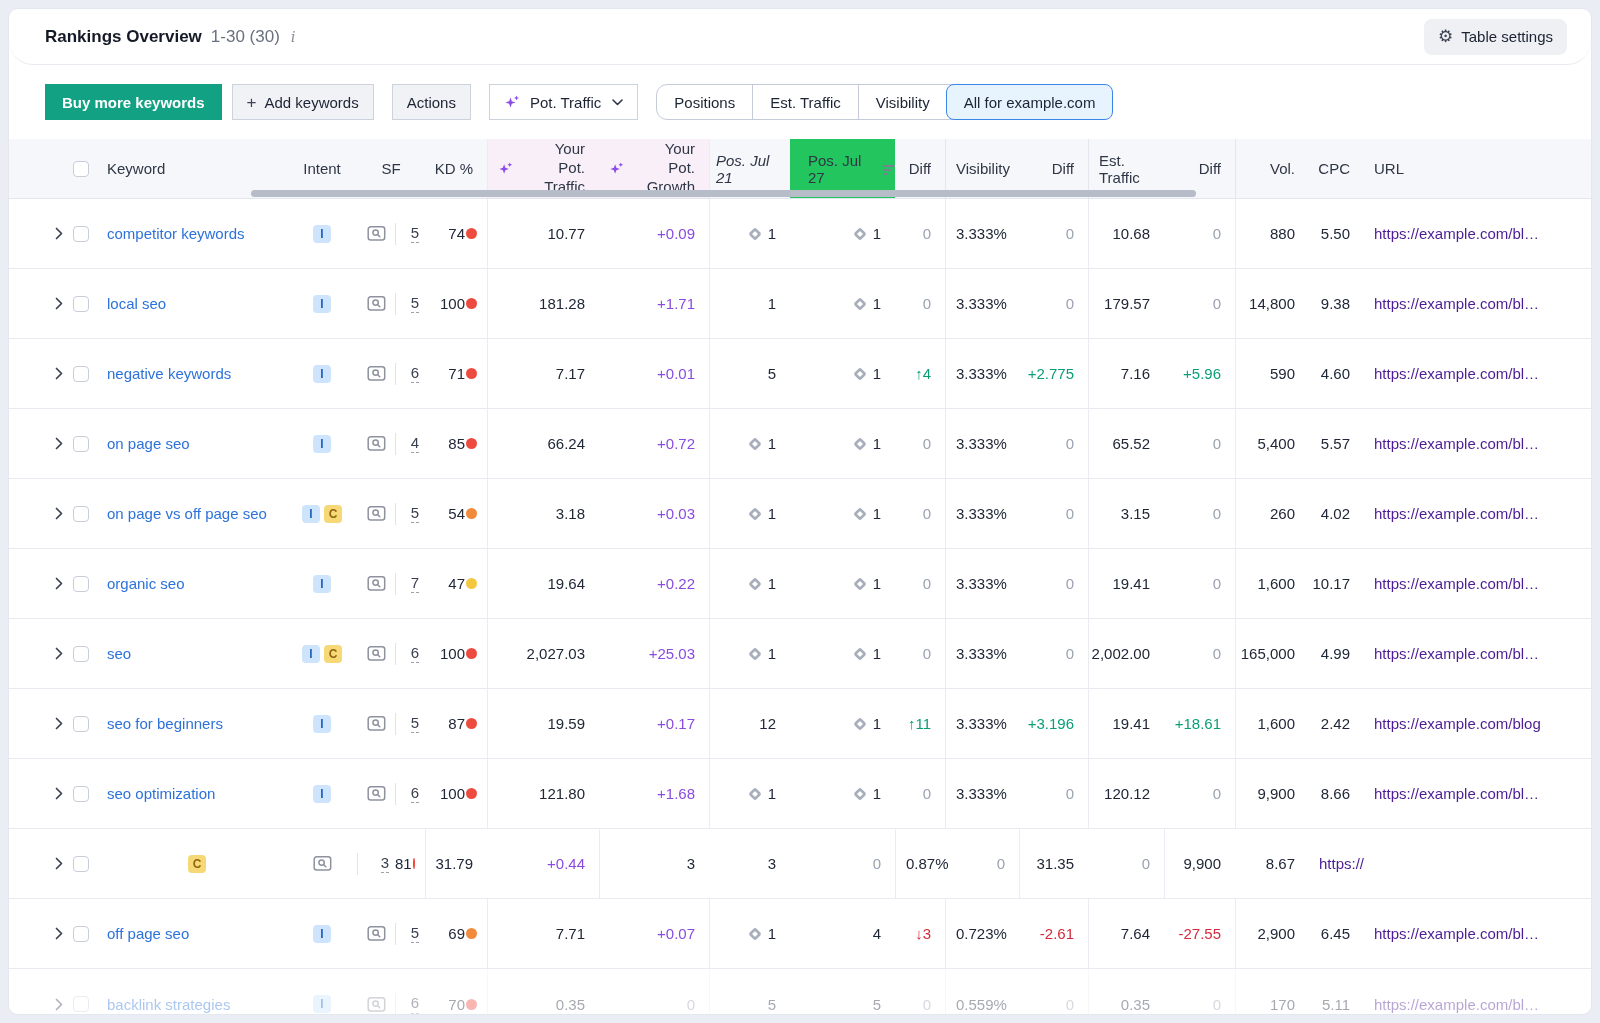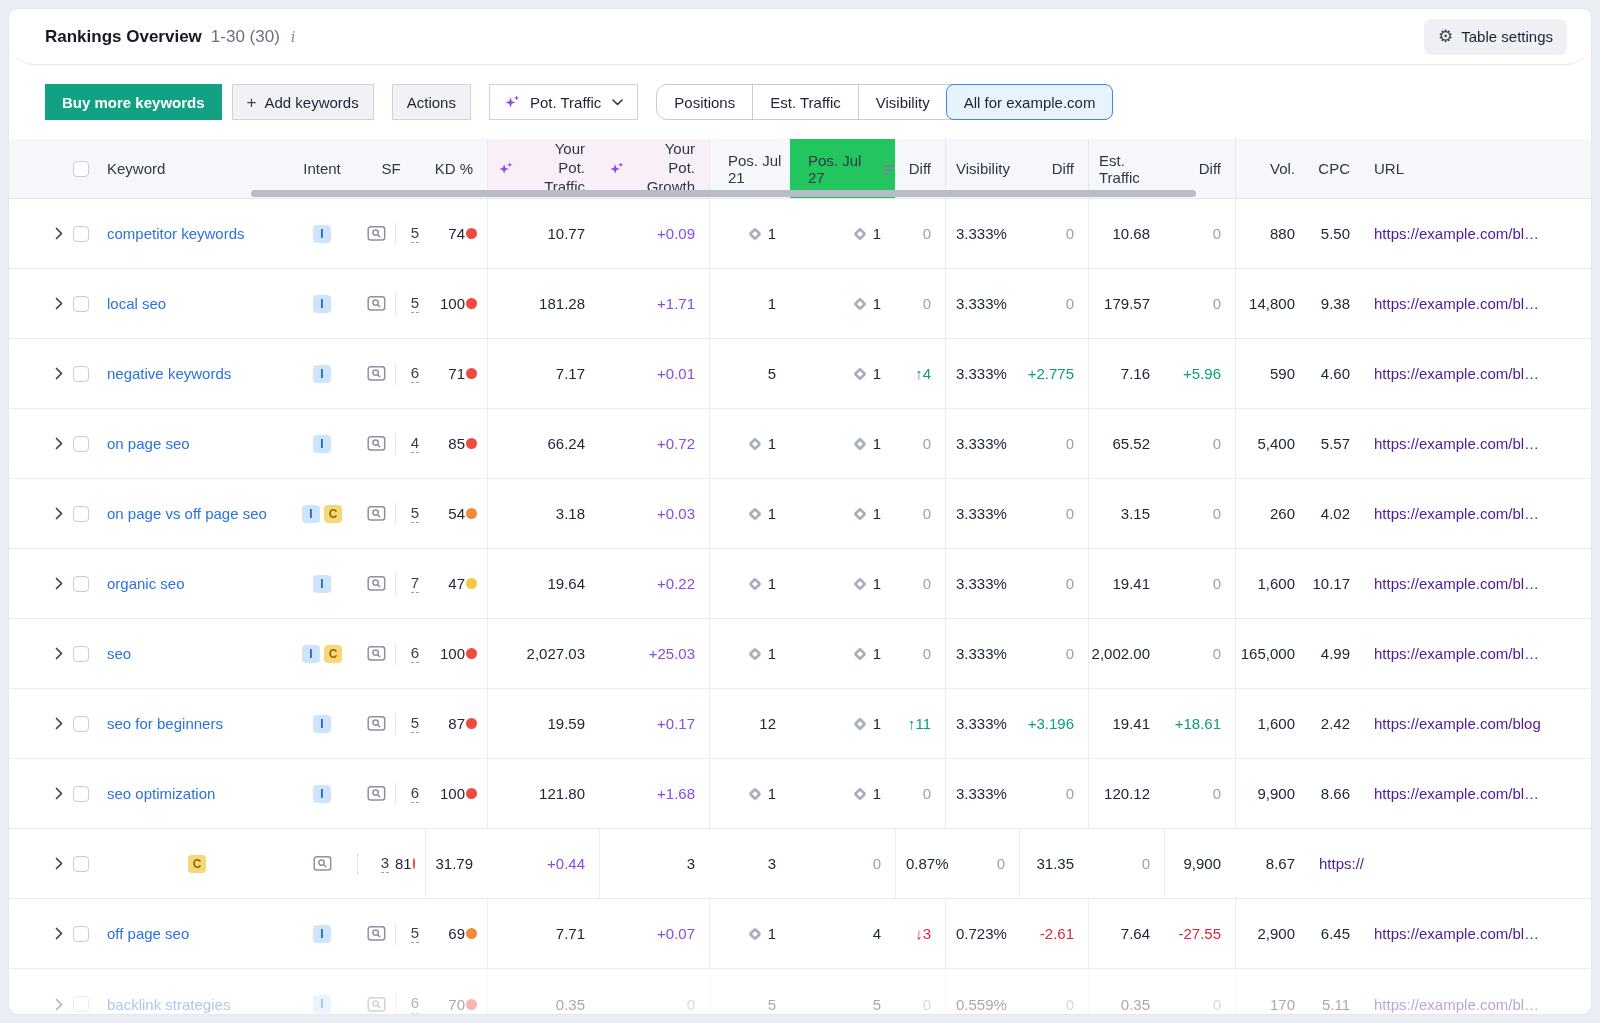--- a/index.html
+++ b/index.html
@@ -93,21 +93,21 @@
     font-size:15px; color:#2f3646;
   }
   .th { height:100%; display:flex; align-items:center; }
   .th-right { justify-content:flex-end; padding-right:14px; }
   .th-left { padding-left:10px; }
   .th-center { justify-content:center; }
   .th-sf { grid-column:5 / 7; }
   .th-pink { background:#f9eff9; padding:0 14px 0 10px; justify-content:space-between; }
   .th-pink .two-line { text-align:right; line-height:1.25; }
   .th-sorted { background:#22c55e; gap:7px; padding-left:18px; }
-  .th-posa { padding-left:18px; }
+  .th-posa { padding-left:6px;font-style:italic; }
   .bl { border-left:1px solid #e9ecf1; }
   .blh { border-left:1px solid #e3e6ec; }
   .sort-icon { display:inline-flex; flex-direction:column; gap:2px; margin-top:2px; }
   .sort-icon i { display:block; height:2px; background:#7a8292; border-radius:1px; }
   .sb1{width:12px;} .sb2{width:8px;} .sb3{width:5px;}
   .hscroll {
     position:absolute; bottom:1px; left:242px;
     width:945px; height:7px; border-radius:4px;
     background:#b6bcc8; cursor:pointer;
   }

